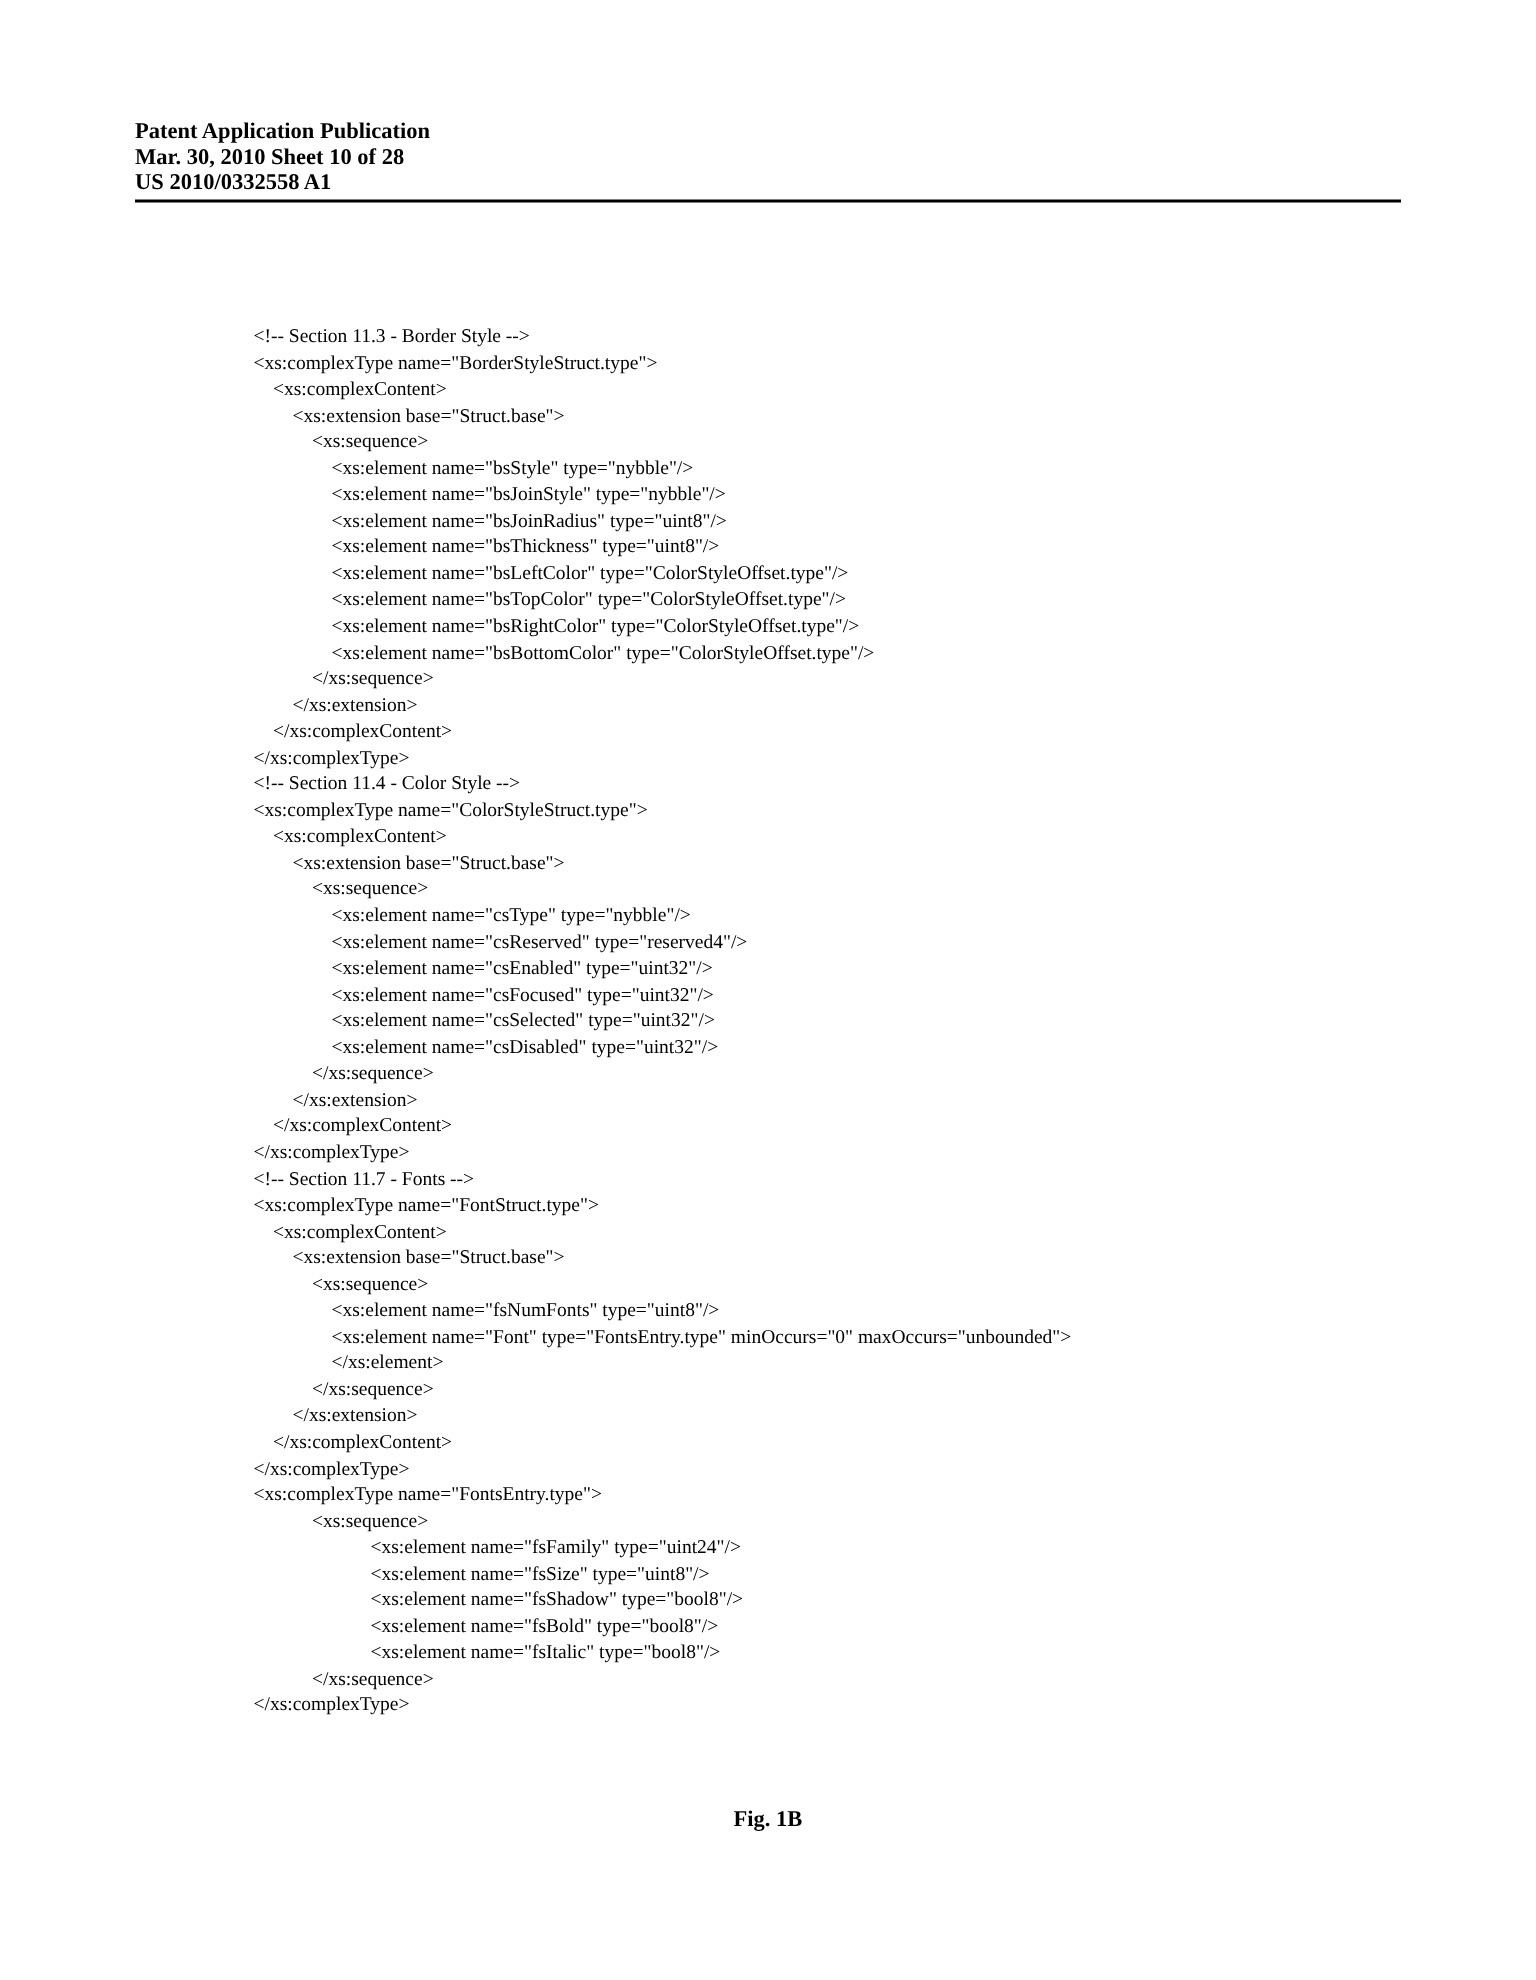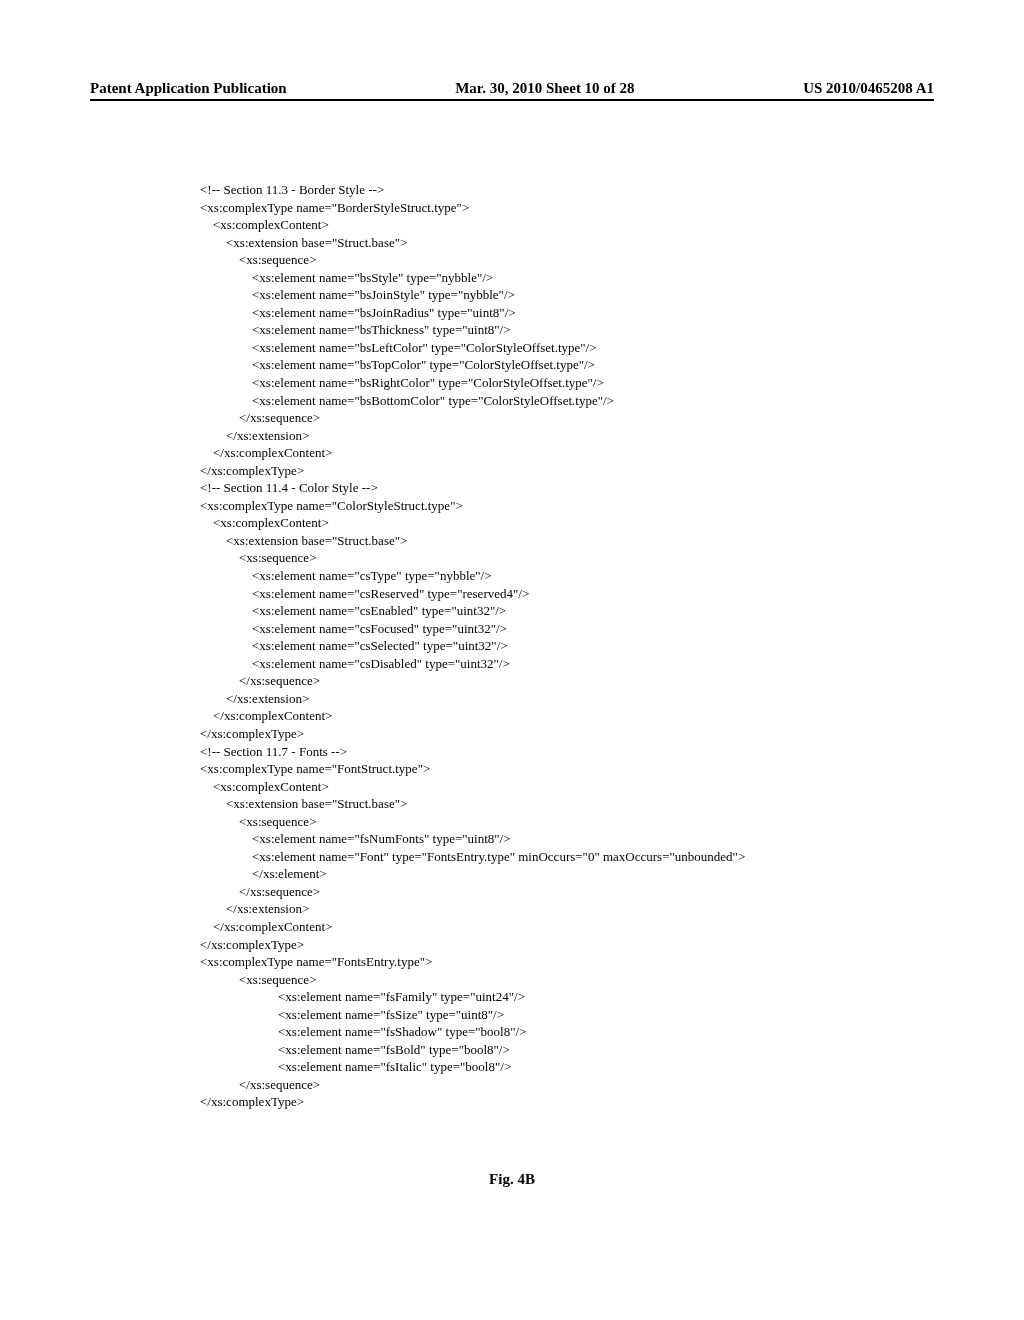--- a/index.html
+++ b/index.html
@@ -15,46 +15,47 @@
     padding: 80px 90px 40px 90px;
   }
   .header {
     display: flex;
     justify-content: space-between;
     font-size: 15px;
     border-bottom: 2px solid #000;
     padding-bottom: 2px;
     margin-bottom: 80px;
     font-weight: bold;
+    flex-direction: column;
   }
   .header .right {
     white-space: nowrap;
   }
   .code-block {
     font-family: "Times New Roman", Times, serif;
     font-size: 13px;
     line-height: 1.35;
     white-space: pre;
-    margin-left: 110px;
+    margin-left: 79px;
   }
   .figure-caption {
     text-align: center;
     font-weight: bold;
     font-size: 15px;
     margin-top: 60px;
   }
 </style>
 </head>
 <body>
 
 <div class="page">
   <div class="header">
     <span>Patent Application Publication</span>
     <span>Mar. 30, 2010   Sheet 10 of 28</span>
-    <span class="right">US 2010/0465208 A1</span>
+    <span class="right">US 2010/0332558 A1</span>
   </div>
 
   <div class="code-block" id="code-block">&lt;!-- Section 11.3 - Border Style --&gt;
 &lt;xs:complexType name="BorderStyleStruct.type"&gt;
     &lt;xs:complexContent&gt;
         &lt;xs:extension base="Struct.base"&gt;
             &lt;xs:sequence&gt;
                 &lt;xs:element name="bsStyle" type="nybble"/&gt;
                 &lt;xs:element name="bsJoinStyle" type="nybble"/&gt;
                 &lt;xs:element name="bsJoinRadius" type="uint8"/&gt;
@@ -97,14 +98,14 @@
 &lt;xs:complexType name="FontsEntry.type"&gt;
             &lt;xs:sequence&gt;
                         &lt;xs:element name="fsFamily" type="uint24"/&gt;
                         &lt;xs:element name="fsSize" type="uint8"/&gt;
                         &lt;xs:element name="fsShadow" type="bool8"/&gt;
                         &lt;xs:element name="fsBold" type="bool8"/&gt;
                         &lt;xs:element name="fsItalic" type="bool8"/&gt;
             &lt;/xs:sequence&gt;
 &lt;/xs:complexType&gt;</div>
 
-  <div class="figure-caption">Fig. 4B</div>
+  <div class="figure-caption">Fig. 1B</div>
 </div>
 
 </body></html>

